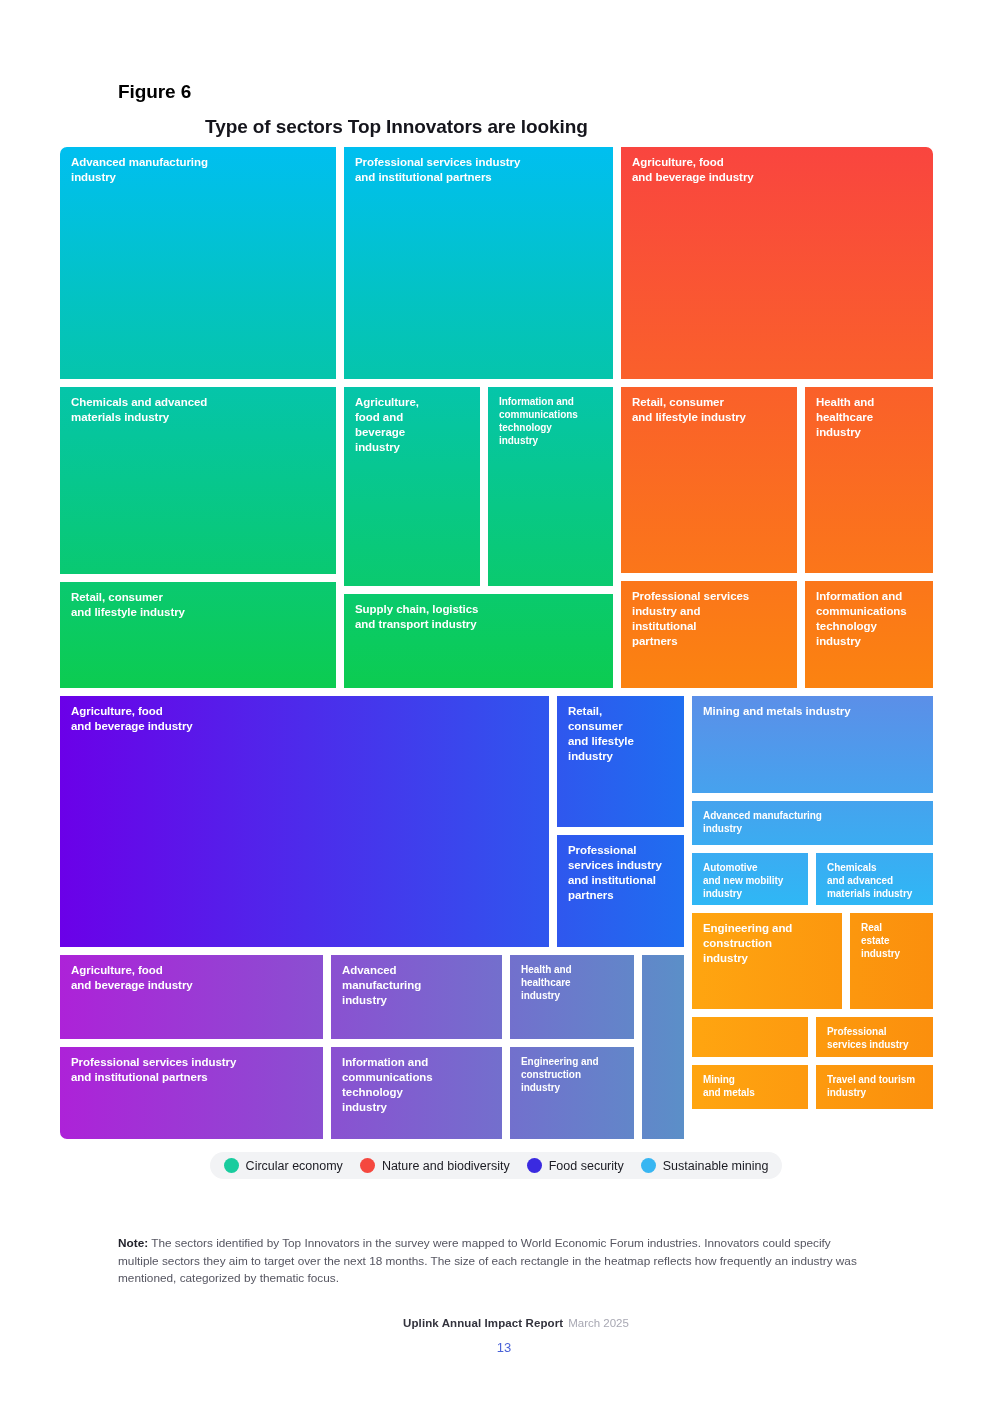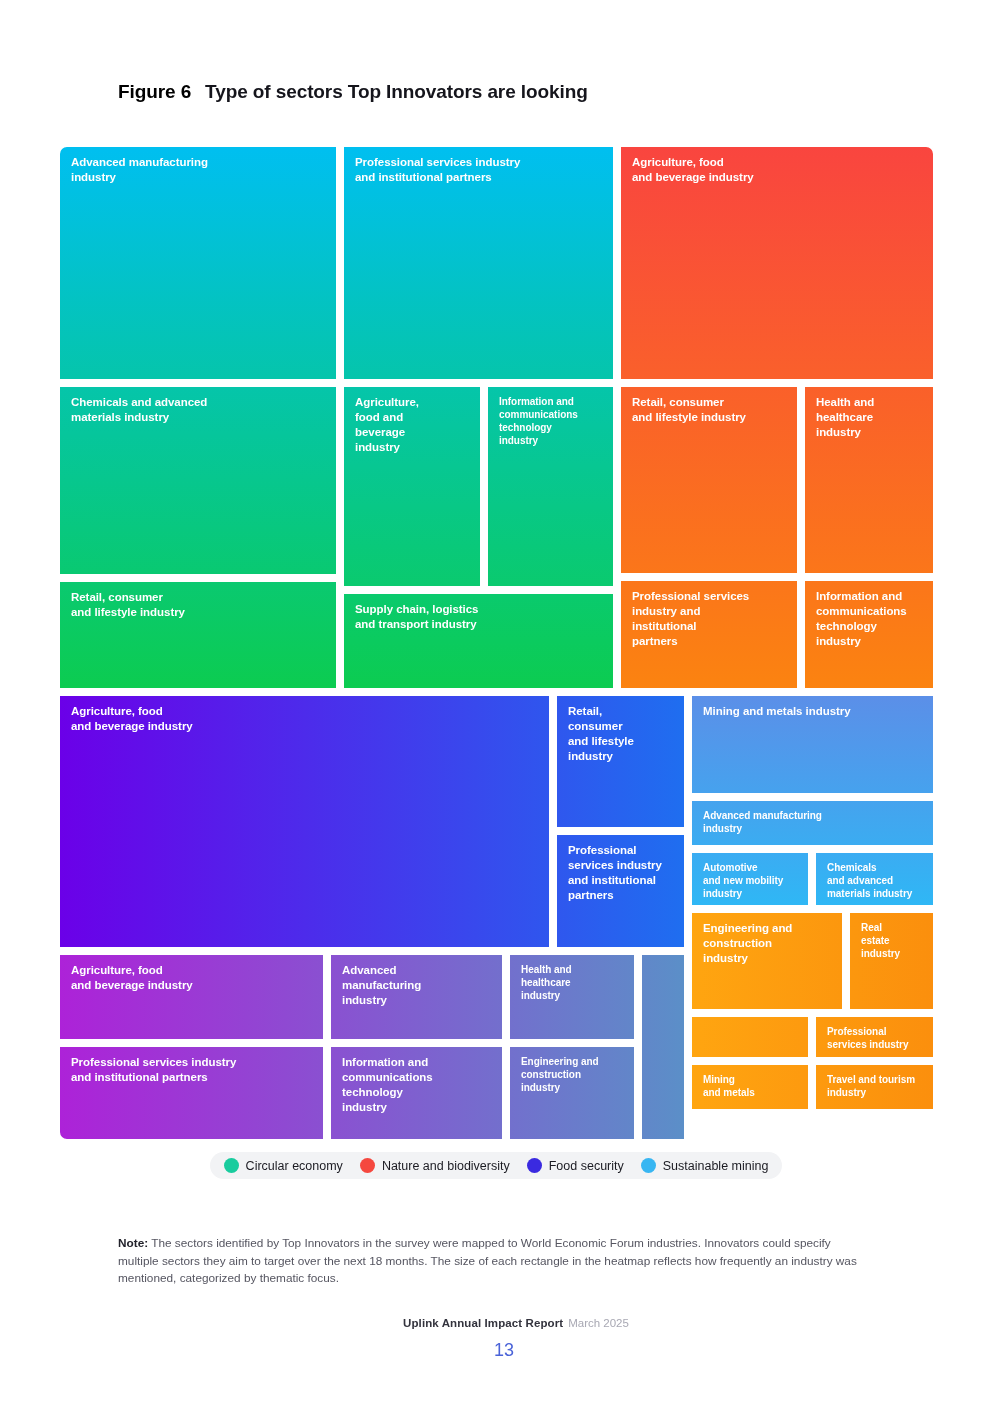--- a/index.html
+++ b/index.html
@@ -18,21 +18,21 @@
     display:flex;align-items:flex-start;gap:14px;
   }
   .fig-label{
     color:#000000;font-size:19px;font-weight:700;line-height:27px;
     white-space:nowrap;letter-spacing:-0.1px;
   }
   .fig-title{
     color:#15151c;font-size:19px;font-weight:700;line-height:27px;
     letter-spacing:-0.1px;
   }
-  .fig-title span{display:block;}
+  .fig-title span{display:block;margin-top:35px;}
 
   
   .treemap{
     position:absolute;left:58px;top:145px;width:877px;height:996px;
   }
   .cell{
     position:absolute;
     box-sizing:border-box;
     overflow:hidden;
     color:#ffffff;
@@ -83,21 +83,21 @@
     position:absolute;left:0;right:0;top:1313px;text-align:center;
   }
   .footer .ft-main{
     font-size:11.5px;color:#33333d;font-weight:700;letter-spacing:0.1px;margin-left:40px;
   }
   .footer .ft-date{
     font-size:11.5px;color:#a8a8b3;font-weight:400;margin-left:5px;
   }
   .pageno{
     position:absolute;left:0;right:0;top:1340px;text-align:center;
-    font-size:18px;color:#4a63d8;font-weight:400;margin-left:16px;
+    font-size:13px;color:#4a63d8;font-weight:400;margin-left:16px;
   }
 </style>
 </head>
 <body>
 
 <div class="page">
 
   <div class="title-row">
     <div class="fig-label">Figure 6</div>
     <div class="fig-title">

